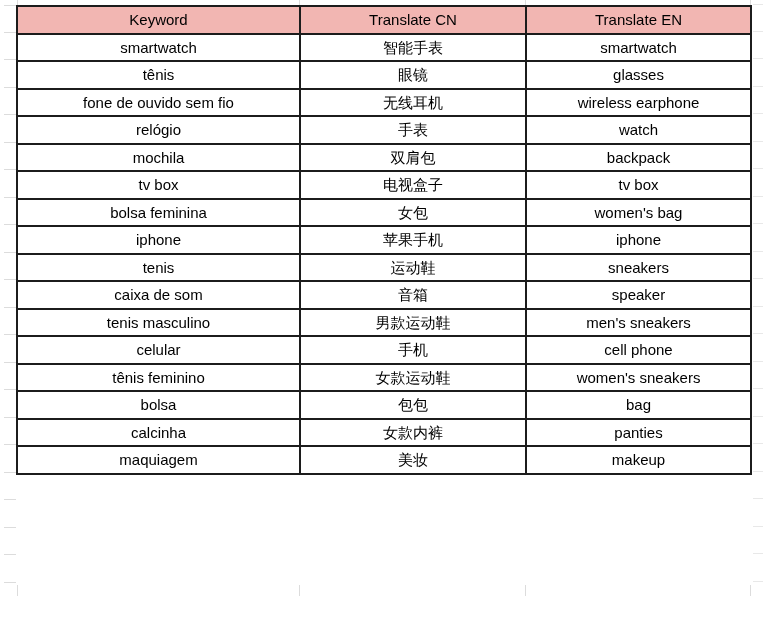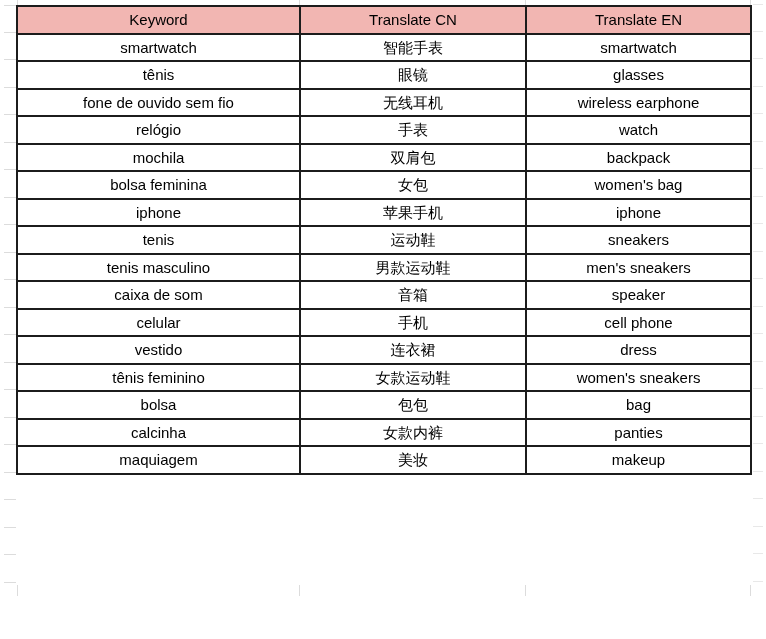--- a/index.html
+++ b/index.html
@@ -86,53 +86,53 @@
       <td>relógio</td>
       <td>手表</td>
       <td>watch</td>
     </tr>
         <tr>
       <td>mochila</td>
       <td>双肩包</td>
       <td>backpack</td>
     </tr>
         <tr>
+      <td>tv box</td>
+      <td>电视盒子</td>
+      <td>tv box</td>
+    </tr>
+        <tr>
       <td>bolsa feminina</td>
       <td>女包</td>
       <td>women's bag</td>
     </tr>
         <tr>
       <td>iphone</td>
       <td>苹果手机</td>
       <td>iphone</td>
     </tr>
         <tr>
       <td>tenis</td>
       <td>运动鞋</td>
       <td>sneakers</td>
     </tr>
         <tr>
+      <td>caixa de som</td>
+      <td>音箱</td>
+      <td>speaker</td>
+    </tr>
+        <tr>
       <td>tenis masculino</td>
       <td>男款运动鞋</td>
       <td>men's sneakers</td>
     </tr>
         <tr>
-      <td>caixa de som</td>
-      <td>音箱</td>
-      <td>speaker</td>
-    </tr>
-        <tr>
       <td>celular</td>
       <td>手机</td>
       <td>cell phone</td>
-    </tr>
-        <tr>
-      <td>vestido</td>
-      <td>连衣裙</td>
-      <td>dress</td>
     </tr>
         <tr>
       <td>tênis feminino</td>
       <td>女款运动鞋</td>
       <td>women's sneakers</td>
     </tr>
         <tr>
       <td>bolsa</td>
       <td>包包</td>
       <td>bag</td>

